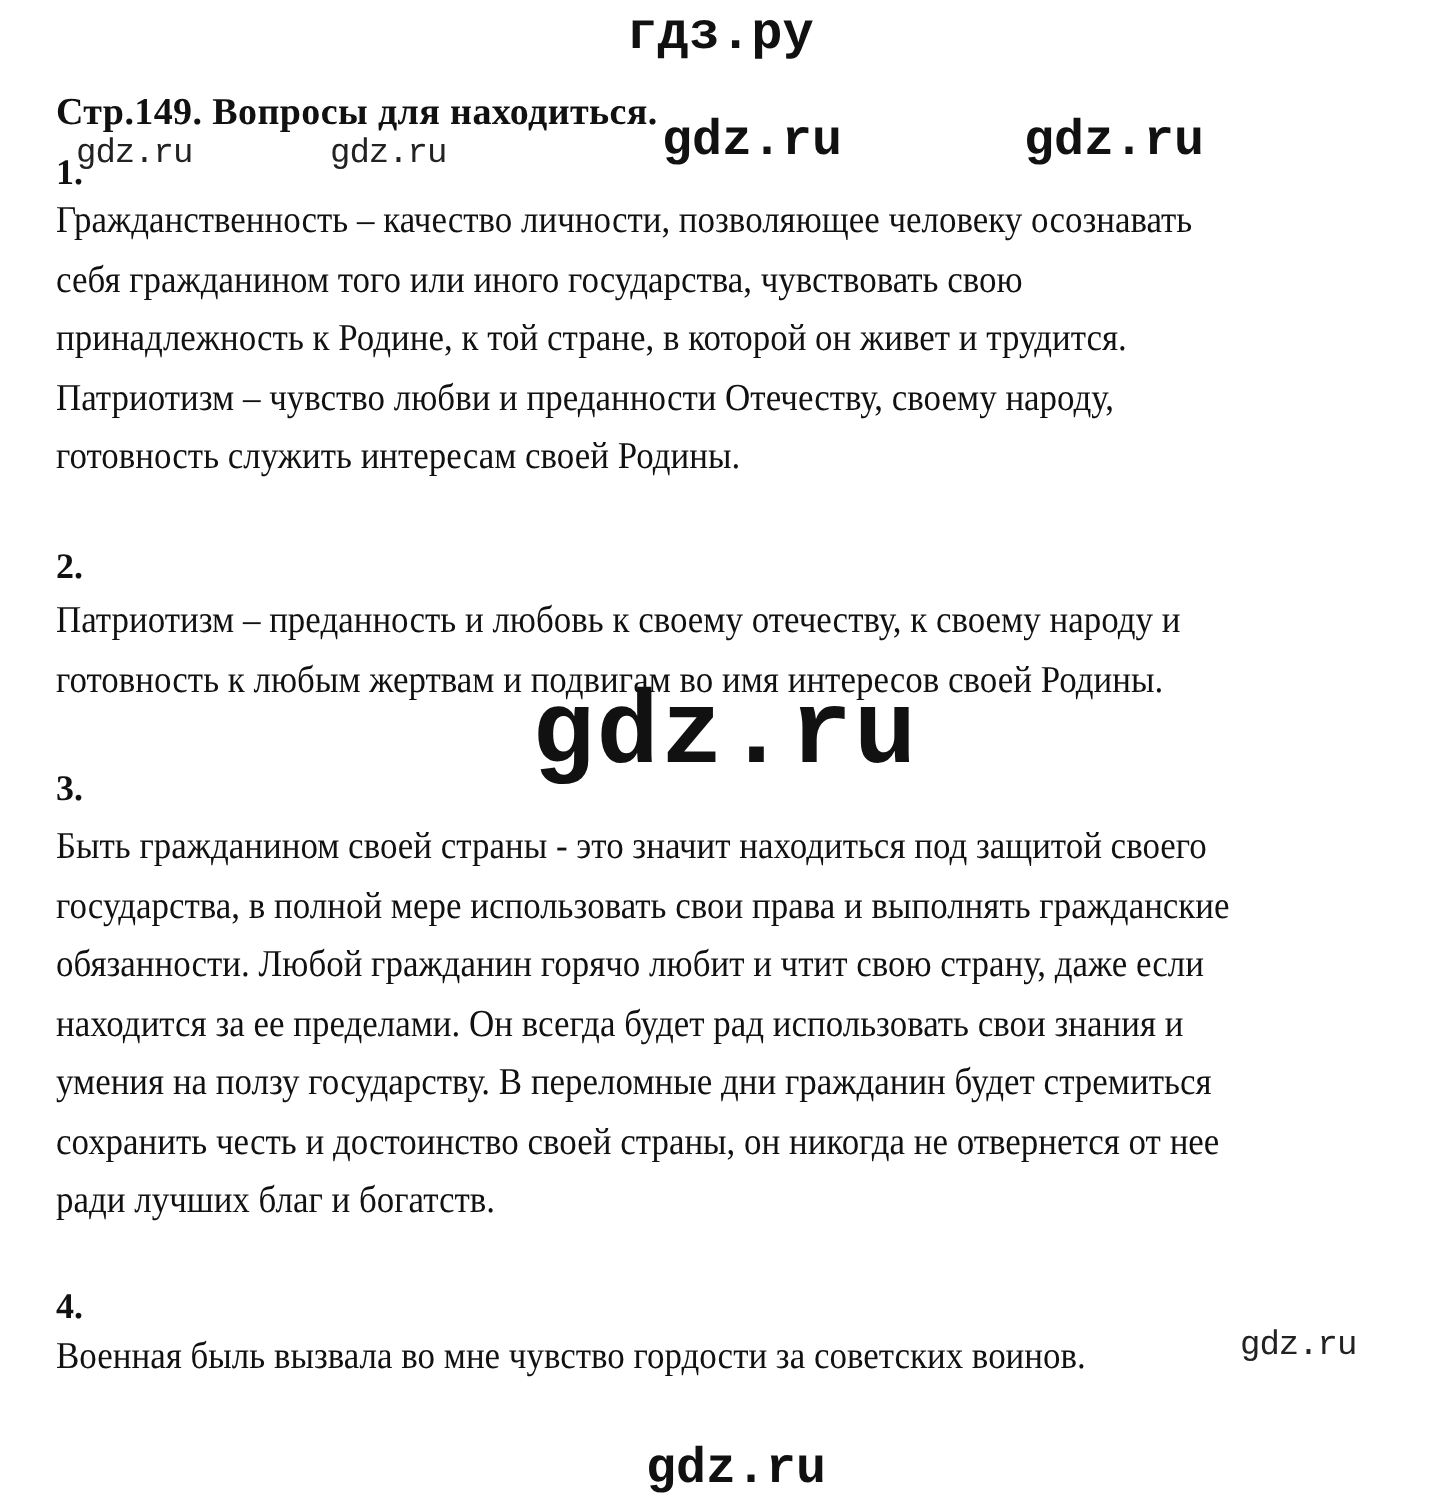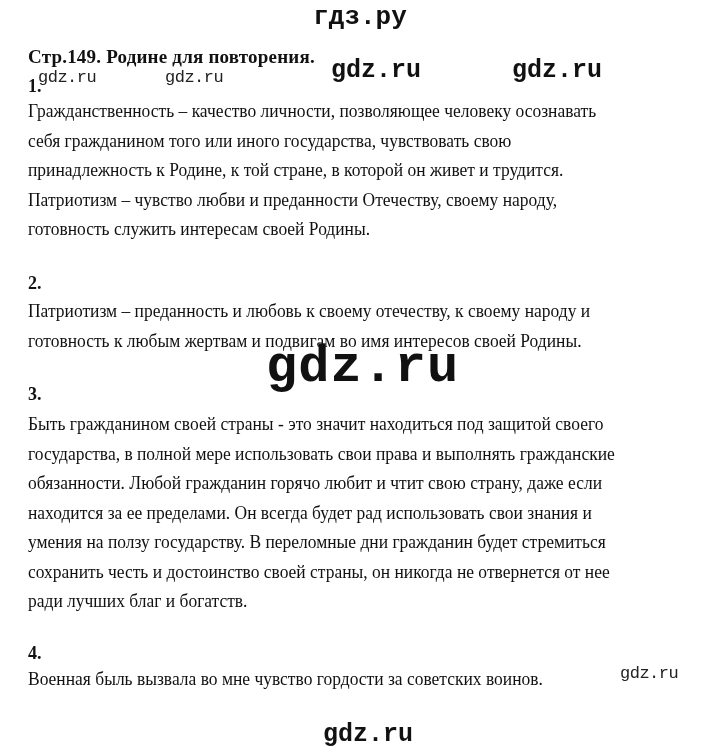--- a/index.html
+++ b/index.html
@@ -14,21 +14,21 @@
   .para div { white-space: nowrap; }
   .wm-small { font-size: 17px; color: #222; letter-spacing: -0.5px; }
   .wm-bold { font-size: 25px; font-weight: bold; }
   .wm-big { font-size: 52px; font-weight: bold; letter-spacing: 1px; }
 </style>
 </head>
 <body>
 
 <div class="abs sans top-brand">гдз.ру</div>
 
-<div class="abs serif title">Стр.149. Родине для повторения.</div>
+<div class="abs serif title">Стр.149. Вопросы для находиться.</div>
 
 <div class="abs serif qnum" style="top:76px;">1.</div>
 <div class="abs sans wm-small" style="left:38px; top:68px;">gdz.ru</div>
 <div class="abs sans wm-small" style="left:165px; top:68px;">gdz.ru</div>
 <div class="abs sans wm-bold" style="left:331px; top:56px;">gdz.ru</div>
 <div class="abs sans wm-bold" style="left:512px; top:56px;">gdz.ru</div>
 
 <div class="abs serif para" style="top:96px;">
   <div>Гражданственность – качество личности, позволяющее человеку осознавать</div>
   <div>себя гражданином того или иного государства, чувствовать свою</div>

